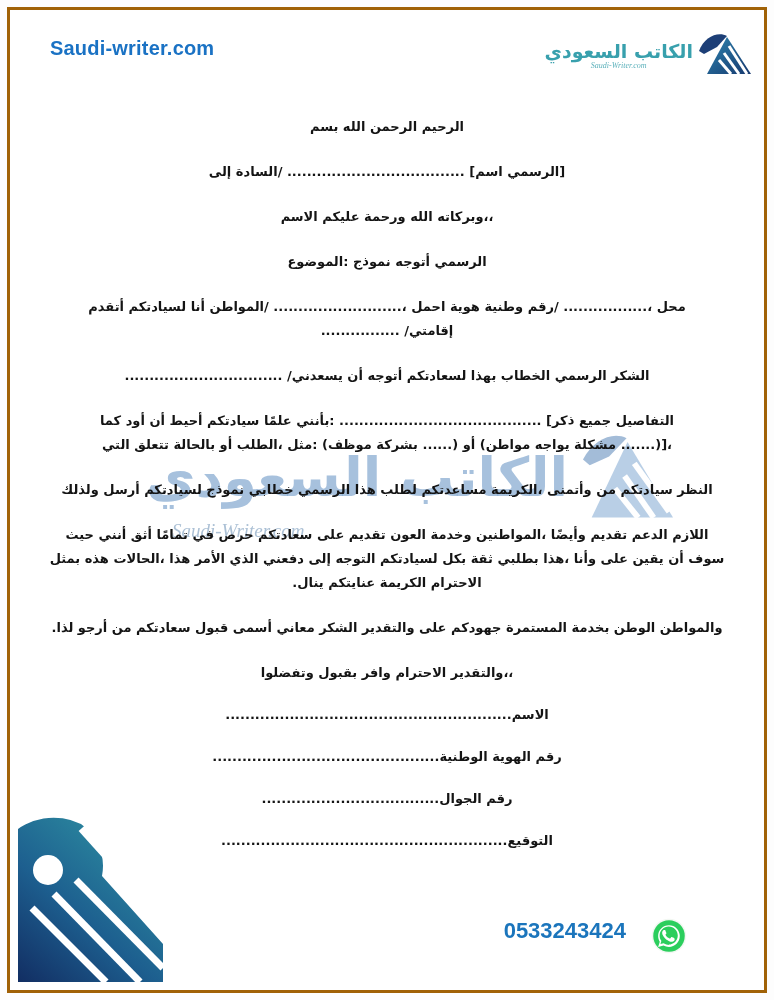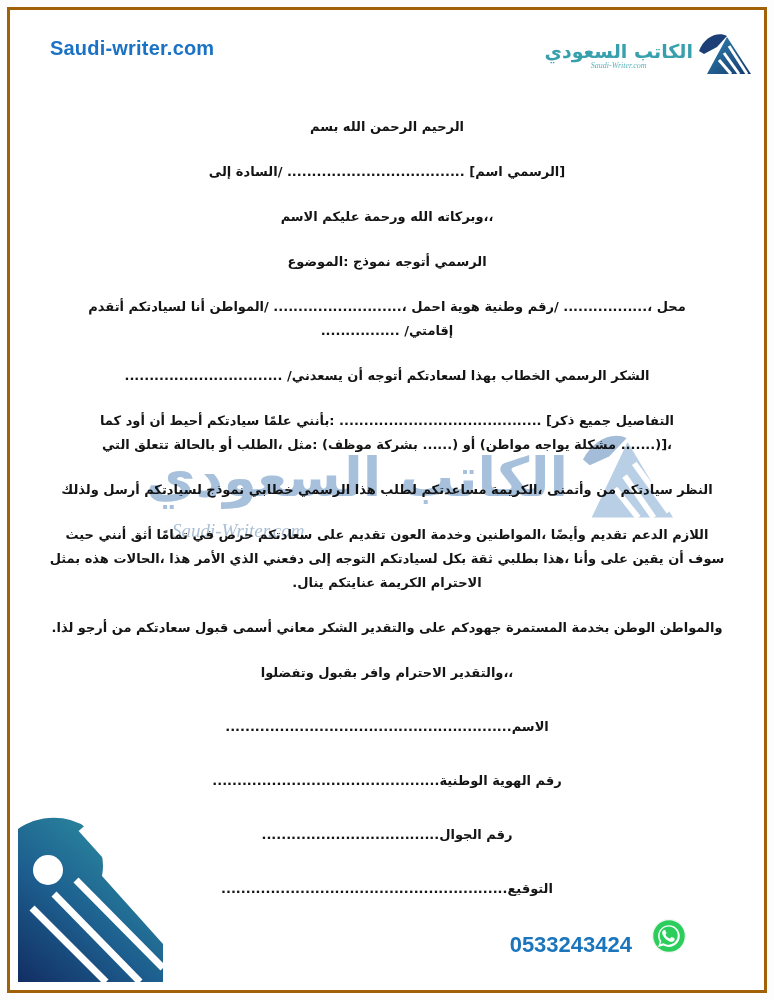--- a/index.html
+++ b/index.html
@@ -25,24 +25,24 @@
   .wm-ar{font-size:54px;font-weight:700;color:rgba(138,172,210,0.75);direction:rtl;white-space:nowrap;}
   .wm-en{font-size:19px;font-style:italic;color:rgba(150,176,202,0.8);font-family:"Liberation Serif",serif;margin:-4px 0 0 22px;}
   
   .doc{position:absolute;left:36px;right:36px;top:83px;z-index:2;}
   .line{
     direction:ltr;text-align:center;white-space:nowrap;
     font-size:13px;font-weight:700;color:#141414;line-height:23px;margin-top:22px;
   }
   .cont{margin-top:1px;}
   .rtl{direction:rtl;}
-  .sig{margin-top:31px;}
+  .sig{margin-top:19px;}
   .tok{unicode-bidi:isolate;}
   
-  .footer{position:absolute;right:77px;top:908px;display:flex;align-items:flex-end;gap:19px;z-index:3;margin-left:40px;}
+  .footer{position:absolute;right:77px;top:908px;display:flex;align-items:flex-start;gap:25px;z-index:3;margin-left:40px;}
   .phone{font-family:"Liberation Sans",sans-serif;font-size:22px;font-weight:700;color:#1b75bc;}
   .deco{position:absolute;left:8px;bottom:8px;z-index:1;line-height:0;}
 </style>
 </head>
 <body>
 
 <div class="page">
 
   <div class="site-title">Saudi-writer.com</div>
 

